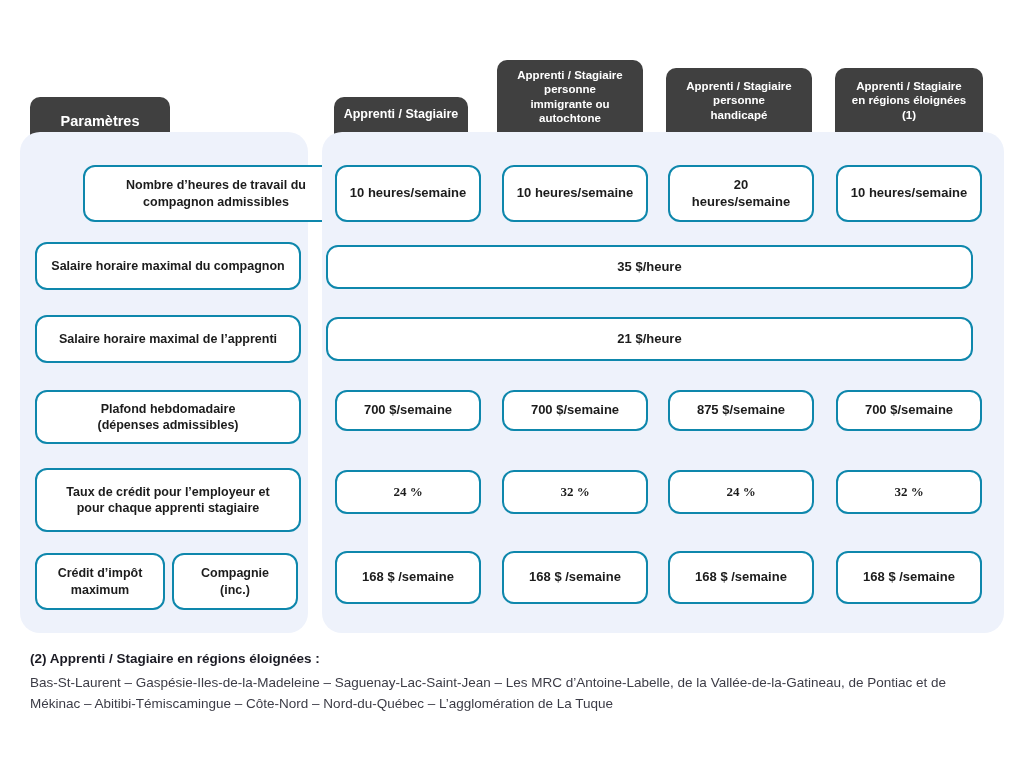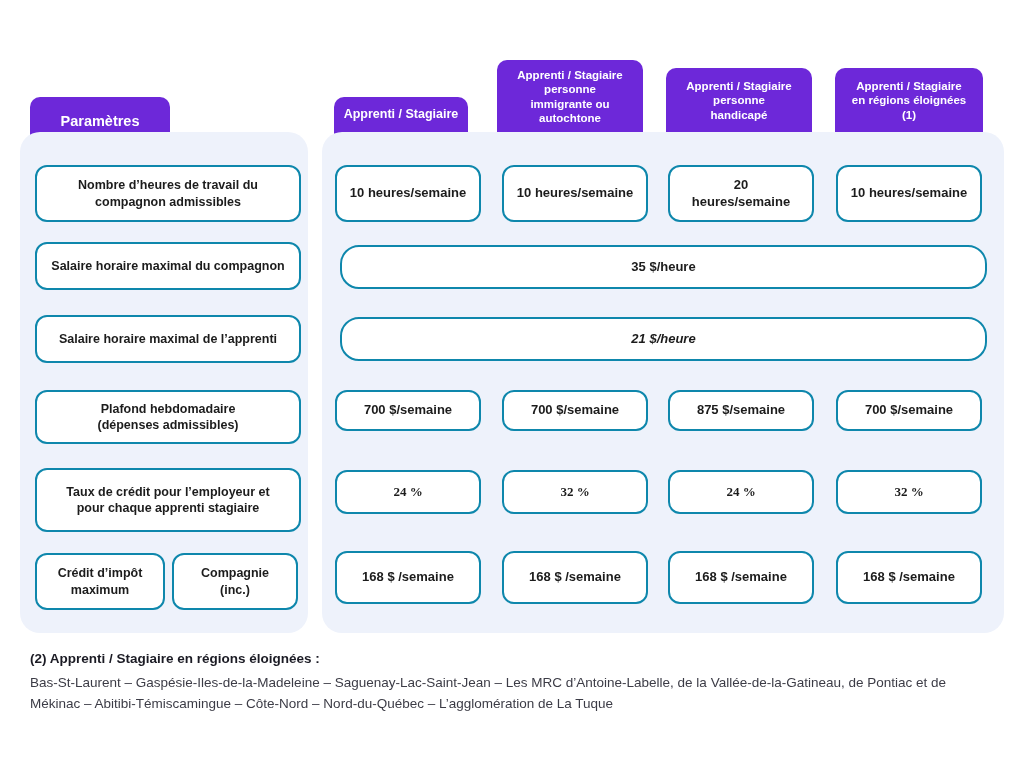--- a/index.html
+++ b/index.html
@@ -7,21 +7,21 @@
     width:1024px;height:768px;
     background:#ffffff;
     font-family:"Liberation Sans", sans-serif;
     -webkit-font-smoothing:antialiased;
   }
   .stage{position:relative;width:1024px;height:768px;overflow:hidden;background:#ffffff;}
 
   
   .tab{
     position:absolute;
-    background:#6d28d9;
+    background:#404040;
     color:#ffffff;
     border-radius:10px 10px 0 0;
     z-index:1;
     display:flex;
     align-items:flex-start;
     justify-content:center;
     text-align:center;
     font-weight:bold;
     white-space:pre-line;
     line-height:1.25;
@@ -58,37 +58,37 @@
     font-weight:bold;
     white-space:pre-line;
     line-height:1.3;
     padding:2px 6px;
   }
   .pbox{font-size:12.5px;}
   .vbox{font-size:13px;}
 
   
   .lb{left:15px;width:266px;}
-  .lb1{top:33px;height:57px;}
+  .lb1{top:33px;height:57px;margin-left:48px;}
   .lb2{top:110px;height:48px;}
   .lb3{top:183px;height:48px;}
   .lb4{top:258px;height:54px;}
   .lb5{top:336px;height:64px;}
   .lb6a{left:15px;width:130px;top:421px;height:57px;}
   .lb6b{left:152px;width:126px;top:421px;height:57px;}
 
   
   .c1{left:13px;width:146px;}
   .c2{left:180px;width:146px;}
   .c3{left:346px;width:146px;}
   .c4{left:514px;width:146px;}
-  .cspan{left:18px;width:647px;border-radius:19px;}
+  .cspan{left:4px;width:647px;}
   .r1{top:33px;height:57px;}
   .r2{top:113px;height:44px;}
-  .r3{top:185px;height:44px;font-style:italic;}
+  .r3{top:185px;height:44px;}
   .r4{top:258px;height:41px;}
   .r5{top:338px;height:44px;font-family:Liberation Serif, serif;}
   .r6{top:419px;height:53px;text-align:center;}
 
   
   .footnote-title{
     position:absolute;left:30px;top:651px;
     font-size:13.5px;font-weight:bold;color:#1b1b24;
   }
   .footnote-body{

